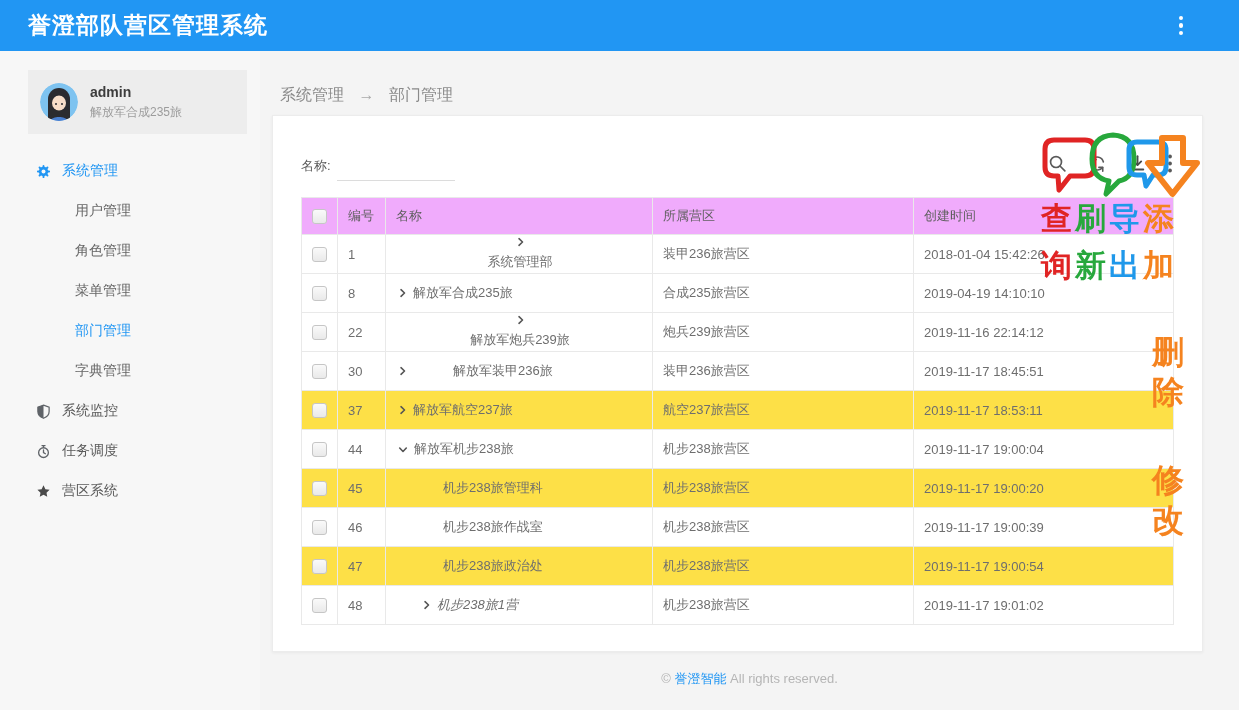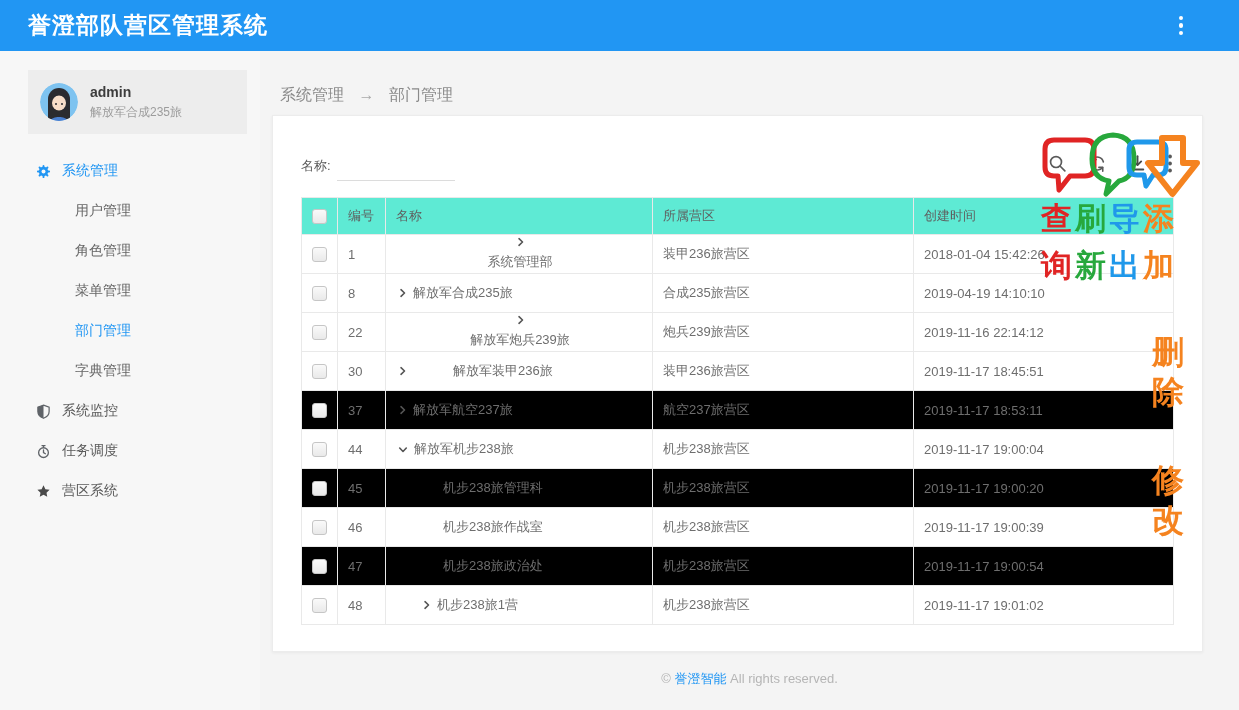--- a/index.html
+++ b/index.html
@@ -40,22 +40,22 @@
   .form-item label { font-size:13px; color:#5a5a5a; padding-bottom:6px; }
   .form-item input { width:118px; border:none; border-bottom:1px solid #dcdcdc;
     height:26px; background:transparent; outline:none; font-size:13px; color:#555; }
   .toolbar { display:flex; align-items:center; gap:17px; padding-bottom:6px; }
   .tool-btn { background:none; border:none; cursor:pointer; padding:1px; display:flex; }
   
   .table-wrap { margin-top:16px; }
   table { width:100%; border-collapse:collapse; table-layout:fixed; font-size:13px; color:#6e6e6e; }
   th, td { border:1px solid #e9e9e9; height:39px; padding:0 10px;
     text-align:left; font-weight:normal; overflow:hidden; white-space:nowrap; }
-  thead th { height:37px; color:#5f5f5f; background:#5eead4; }
-  tr.stripe td { background:#000000; }
+  thead th { height:37px; color:#5f5f5f; background:#f0abfc; }
+  tr.stripe td { background:#fde047; }
   .cb-cell { text-align:center; padding:0; }
   input[type=checkbox] { appearance:none; -webkit-appearance:none; width:15px; height:15px;
     border:1px solid #c6c6c6; border-radius:3px; cursor:pointer;
     background:linear-gradient(#fafafa,#e9e9e9); vertical-align:middle; }
   .name-cell { display:flex; align-items:center; gap:6px; padding-left:2px; }
   .arrow-spacer { display:inline-block; width:15px; }
   
   .footer { margin-top:auto; text-align:center; padding-bottom:22px;
     font-size:13px; color:#b5b5b5; }
   .footer a { color:#2196f3; text-decoration:none; cursor:pointer; }
@@ -324,21 +324,21 @@
                     <span>机步238旅政治处</span>
                   </div>
                 </td>
                 <td>机步238旅营区</td>
                 <td>2019-11-17 19:00:54</td>
               </tr>
               <tr>
                 <td class="cb-cell"><input type="checkbox" style=""></td>
                 <td>48</td>
                 <td>
-                  <div class="name-cell" style="padding-left: 26px;">
+                  <div class="name-cell" style="padding-left: 26px; font-style: italic;">
                     <svg width="9" height="10" viewBox="0 0 9 9" fill="none" stroke="#555" stroke-width="1.6" stroke-linecap="round" stroke-linejoin="round">
                       <path d="M3 1.2 6.5 4.5 3 7.8"></path>
                     </svg>
                     <span>机步238旅1营</span>
                   </div>
                 </td>
                 <td>机步238旅营区</td>
                 <td>2019-11-17 19:01:02</td>
               </tr>
             </tbody>

